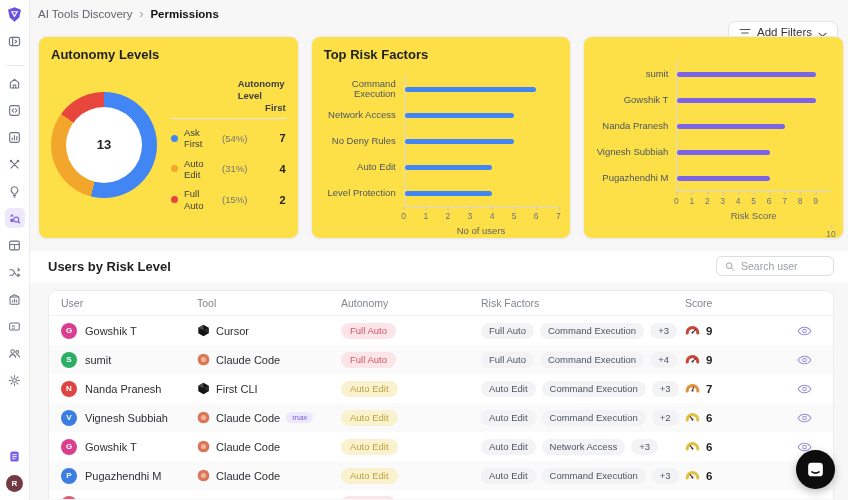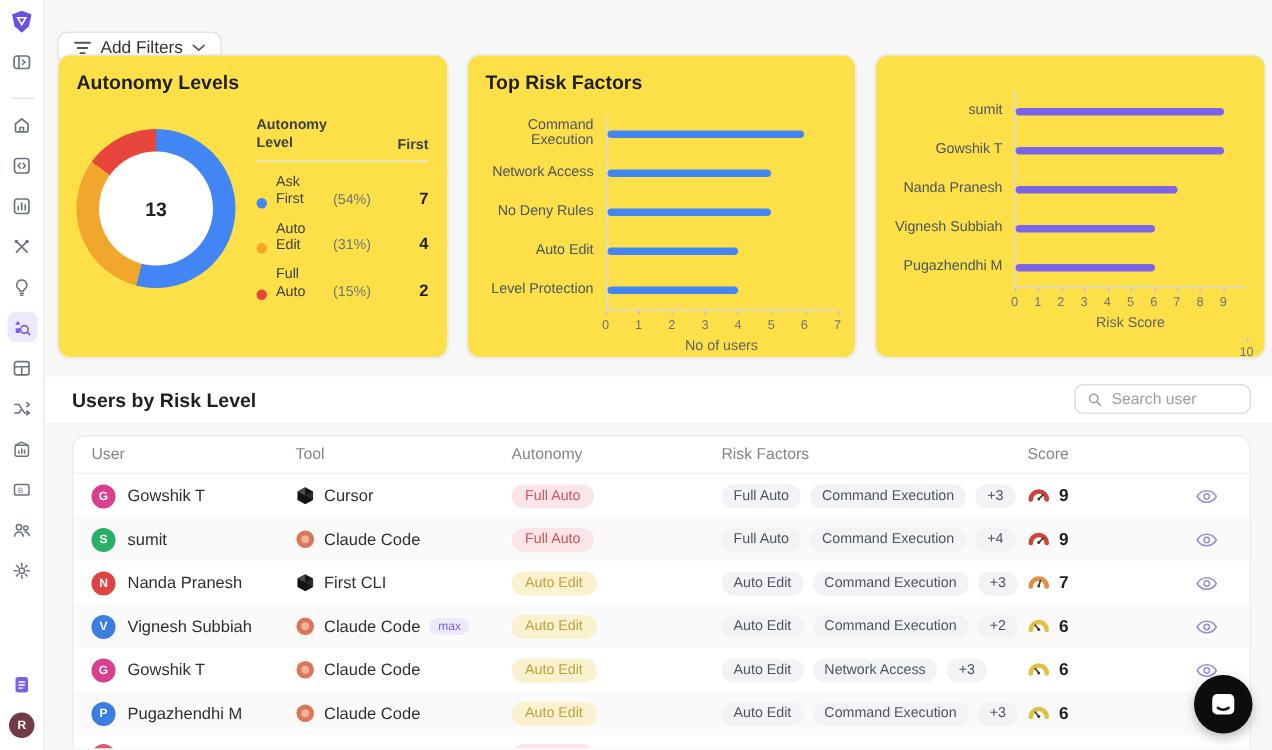--- a/index.html
+++ b/index.html
@@ -18,35 +18,35 @@
   .sbottom { margin-top:auto; display:flex; flex-direction:column; align-items:center; gap:9px; }
   .savatar { width:17px; height:17px; border-radius:50%; color:#fff; font-size:8px; font-weight:bold; display:grid; place-items:center; cursor:pointer; }
 
   
   .main { flex:1; display:flex; flex-direction:column; min-width:0; }
   .topbar { height:26px; display:flex; align-items:center; justify-content:space-between; padding:2px 10px 0 8px; }
   .crumbs { display:flex; align-items:center; gap:7px; font-size:11.5px; }
   .crumb-parent { color:#5f6368; cursor:pointer; }
   .crumb-sep { color:#9aa0a6; font-size:12px; }
   .crumb-current { color:#111; font-weight:bold; }
-  .filters-btn { display:flex; align-items:center; gap:6px; background:#fff; border:1px solid #e3e3e6; border-radius:7px; padding:4px 10px; font-size:11.5px; color:#333; cursor:pointer; box-shadow:0 1px 1px rgba(0,0,0,.03);margin-top:36px; }
+  .filters-btn { display:flex; align-items:flex-end; gap:6px; background:#fff; border:1px solid #e3e3e6; border-radius:7px; padding:4px 10px; font-size:11.5px; color:#333; cursor:pointer; box-shadow:0 1px 1px rgba(0,0,0,.03);margin-top:36px; }
 
   
   .charts-row { display:flex; gap:12px; padding:10px 4px 0 8px; height:213px; }
   .card { flex:1; background:#fde047; border:1px solid #ececef; border-radius:9px; padding:10px 12px; box-shadow:0 1px 2px rgba(0,0,0,.04); min-width:0; }
   .card-title { font-size:13px; font-weight:bold; color:#1f1f1f; }
 
   
   .donut-body { display:flex; align-items:center; margin-top:16px; }
   .donut { width:106px; height:106px; border-radius:50%; position:relative; flex-shrink:0; }
   .donut-hole { position:absolute; inset:15px; background:#fff; border-radius:50%; display:grid; place-items:center; font-size:13px; font-weight:bold; color:#222; }
   .legend { flex:1; margin-left:14px; font-size:9.5px; }
-  .legend-head { display:flex; justify-content:space-between; align-items:flex-end; border-bottom:1px solid #e8e8ea; padding-bottom:5px; color:#3c4043; font-weight:bold; }
+  .legend-head { display:flex; justify-content:space-between; align-items:flex-end; border-bottom:1px solid #e8e8ea; padding-bottom:5px; color:#3c4043; font-weight:bold;flex-direction:column; }
   .legend-head .lh-level { width:48px; line-height:1.25; }
-  .lrow { display:flex; align-items:flex-end; margin-top:8px; }
+  .lrow { display:flex; align-items:center; margin-top:8px; }
   .dot { width:7px; height:7px; border-radius:50%; flex-shrink:0; margin-right:6px; }
   .lname { width:36px; color:#3c4043; line-height:1.2; }
   .lpct { color:#70757a; margin-left:2px; }
   .lcount { margin-left:auto; font-size:11px; font-weight:bold; color:#222; }
 
   
   .bchart { display:flex; margin-top:14px; }
   .lcol { width:80px; flex-shrink:0; }
   .blabel { height:26px; display:flex; align-items:center; justify-content:flex-end; padding-right:8px; font-size:9.5px; color:#4b5563; text-align:right; line-height:1.1; }
   .pcol { flex:1; min-width:0; }
@@ -195,20 +195,25 @@
             <path d="M5 5h4M5 7.2h4M5 9.4h2.5" stroke="#fff" stroke-width="1" stroke-linecap="round"></path>
           </svg>
       </div>
       <div class="savatar" style="background: rgb(113, 58, 68);">R</div>
     </div>
   </div>
 
   <div class="main">
 
     <div class="topbar">
+      <div class="crumbs">
+        <span class="crumb-parent">AI Tools Discovery</span>
+        <span class="crumb-sep">›</span>
+        <span class="crumb-current">Permissions</span>
+      </div>
       <button class="filters-btn">
         <svg viewBox="0 0 12 10" width="12" height="10">
             <path d="M1 1.5h10M2.8 5h6.4M4.6 8.5h2.8" stroke="#555" stroke-width="1.2" stroke-linecap="round"></path>
           </svg>
         <span>Add Filters</span>
         <svg viewBox="0 0 10 6" width="9" height="6">
             <path d="M1 1l4 3.6L9 1" fill="none" stroke="#555" stroke-width="1.2" stroke-linecap="round"></path>
           </svg>
       </button>
     </div>

